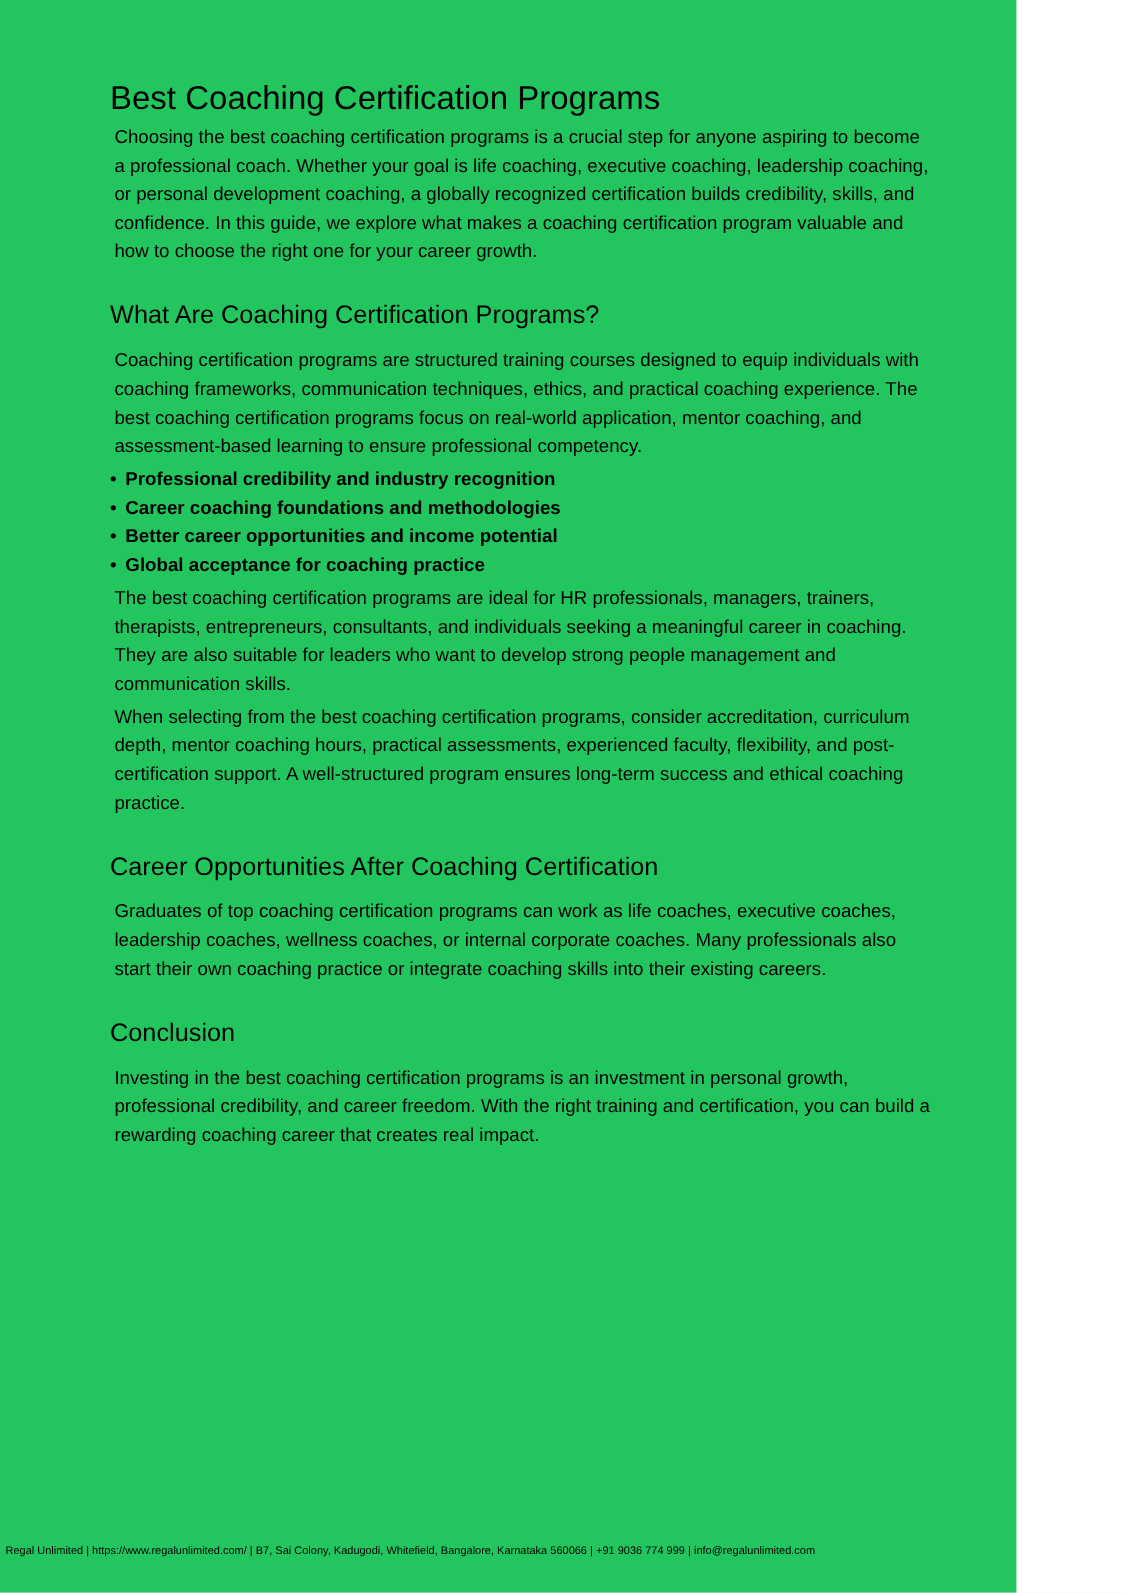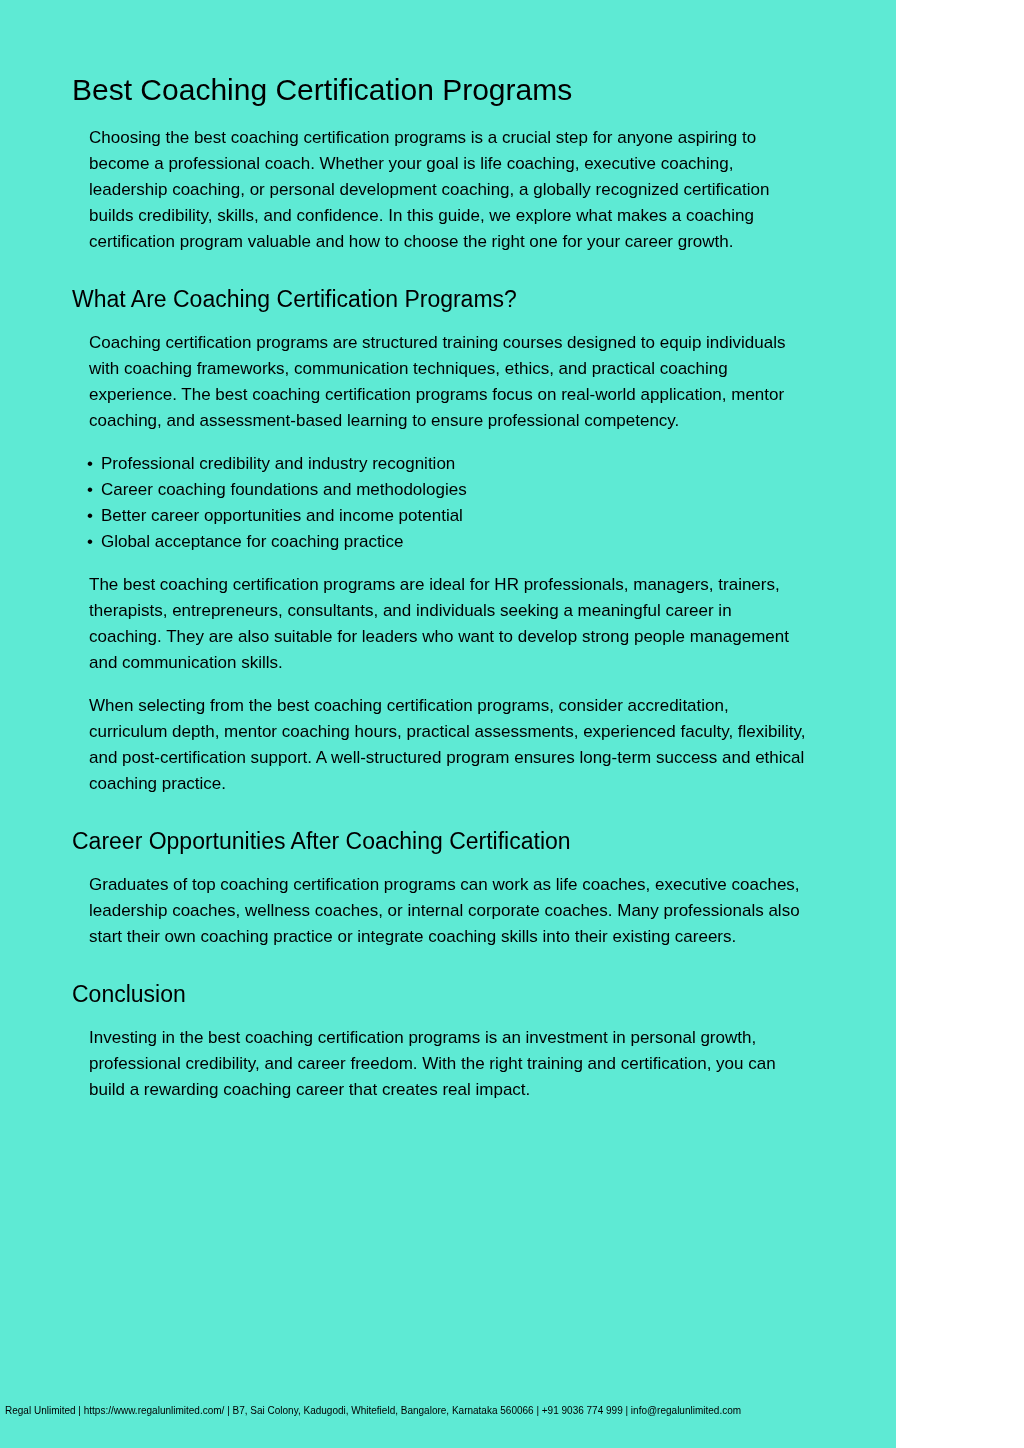--- a/index.html
+++ b/index.html
@@ -4,53 +4,55 @@
 <style>
   html, body {
     margin: 0;
     padding: 0;
     background: #ffffff;
   }
   .page {
     position: relative;
     width: 896px;
     height: 1448px;
-    background: #5eead4;
+    background: #22c55e;
     overflow: hidden;
     font-family: "Liberation Sans", sans-serif;
     color: #000000;
+    padding-left: 28px;
   }
   .doc {
     padding: 72px 71px 0 72px;
   }
   h1.doc-title {
     margin: 0;
     font-size: 30px;
     line-height: 36px;
     font-weight: 400;
     letter-spacing: 0;
   }
   p.intro {
     margin: 40px 0 0 0;
   }
   .doc p {
     font-size: 17px;
     line-height: 26px;
-    margin: 17px;
+    margin: 4px;
   }
   h2.section-heading {
     margin: 30px 0 15px 0;
     font-size: 23px;
     line-height: 28px;
     font-weight: 400;
   }
   ul.benefits-list {
     list-style: none;
-    margin: 15px;
+    margin: 0;
     padding: 0;
+    font-weight: bold;
   }
   ul.benefits-list li {
     font-size: 17px;
     line-height: 26px;
   }
   ul.benefits-list .bullet {
     margin-right: 8px;
   }
   .footer {
     position: absolute;

